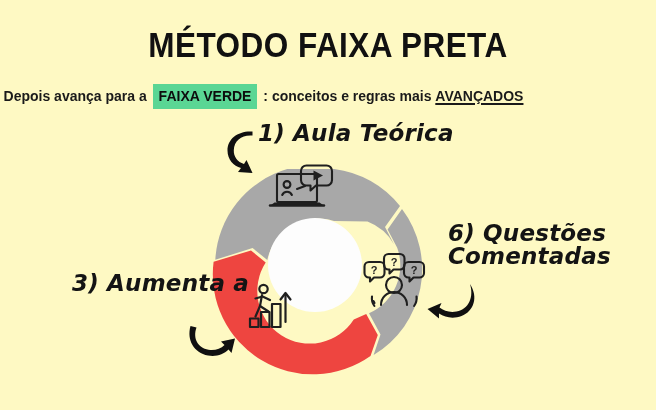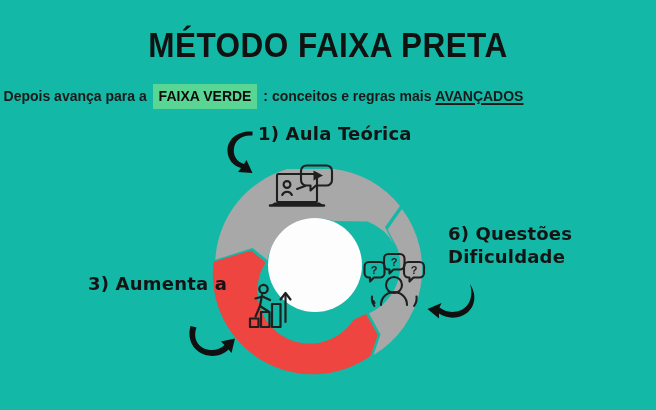--- a/index.html
+++ b/index.html
@@ -8,21 +8,21 @@
     background: #ffffff;
   }
   body {
     font-family: "Liberation Sans", sans-serif;
     -webkit-font-smoothing: antialiased;
   }
   #slide {
     position: relative;
     width: 656px;
     height: 410px;
-    background: #14b8a6;
+    background: #fef9c3;
     overflow: hidden;
   }
 
   
   .title {
     position: absolute;
     top: 26px;
     left: 0;
     width: 656px;
     text-align: center;
@@ -58,30 +58,31 @@
   .underlined {
     text-decoration: underline;
     text-underline-offset: 2px;
     text-decoration-thickness: 2px;
   }
 
   
   .hand {
     position: absolute;
     font-family: "DejaVu Sans", sans-serif;
+    font-style: italic;
     font-weight: 700;
-    font-size: 18px;
+    font-size: 23px;
     line-height: 23px;
     color: #141414;
     white-space: nowrap;
     letter-spacing: 0.2px;
   }
   #label-1 { left: 258px; top: 122px; }
   #label-2 { left: 448px; top: 222px; }
-  #label-3 { left: 88px;  top: 272px; text-align: left; }
+  #label-3 { left: 72px;  top: 272px; text-align: left; }
 
   
   #art {
     position: absolute;
     left: 0;
     top: 0;
     width: 656px;
     height: 410px;
   }
 </style>
@@ -227,20 +228,20 @@
                C 198.0 348.0 192.5 338.5 196.5 327.5 Z"></path>
     </g>
   </svg>
 
   <div class="hand" id="label-1">
     <span>1) Aula Teórica</span>
   </div>
 
   <div class="hand" id="label-2">
     <div>6) Questões</div>
-    <div>Dificuldade</div>
+    <div>Comentadas</div>
   </div>
 
   <div class="hand" id="label-3">
     <div>3) Aumenta a</div>
   </div>
 
 </div>
 
 </body></html>

